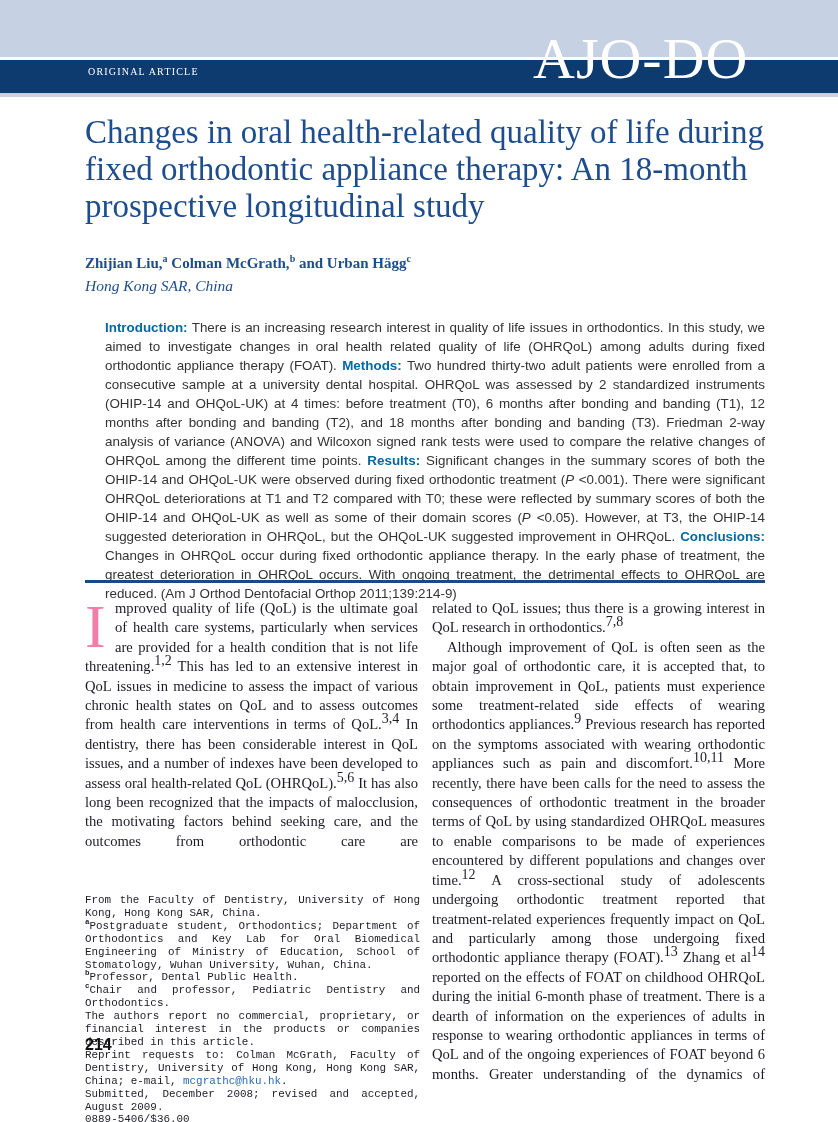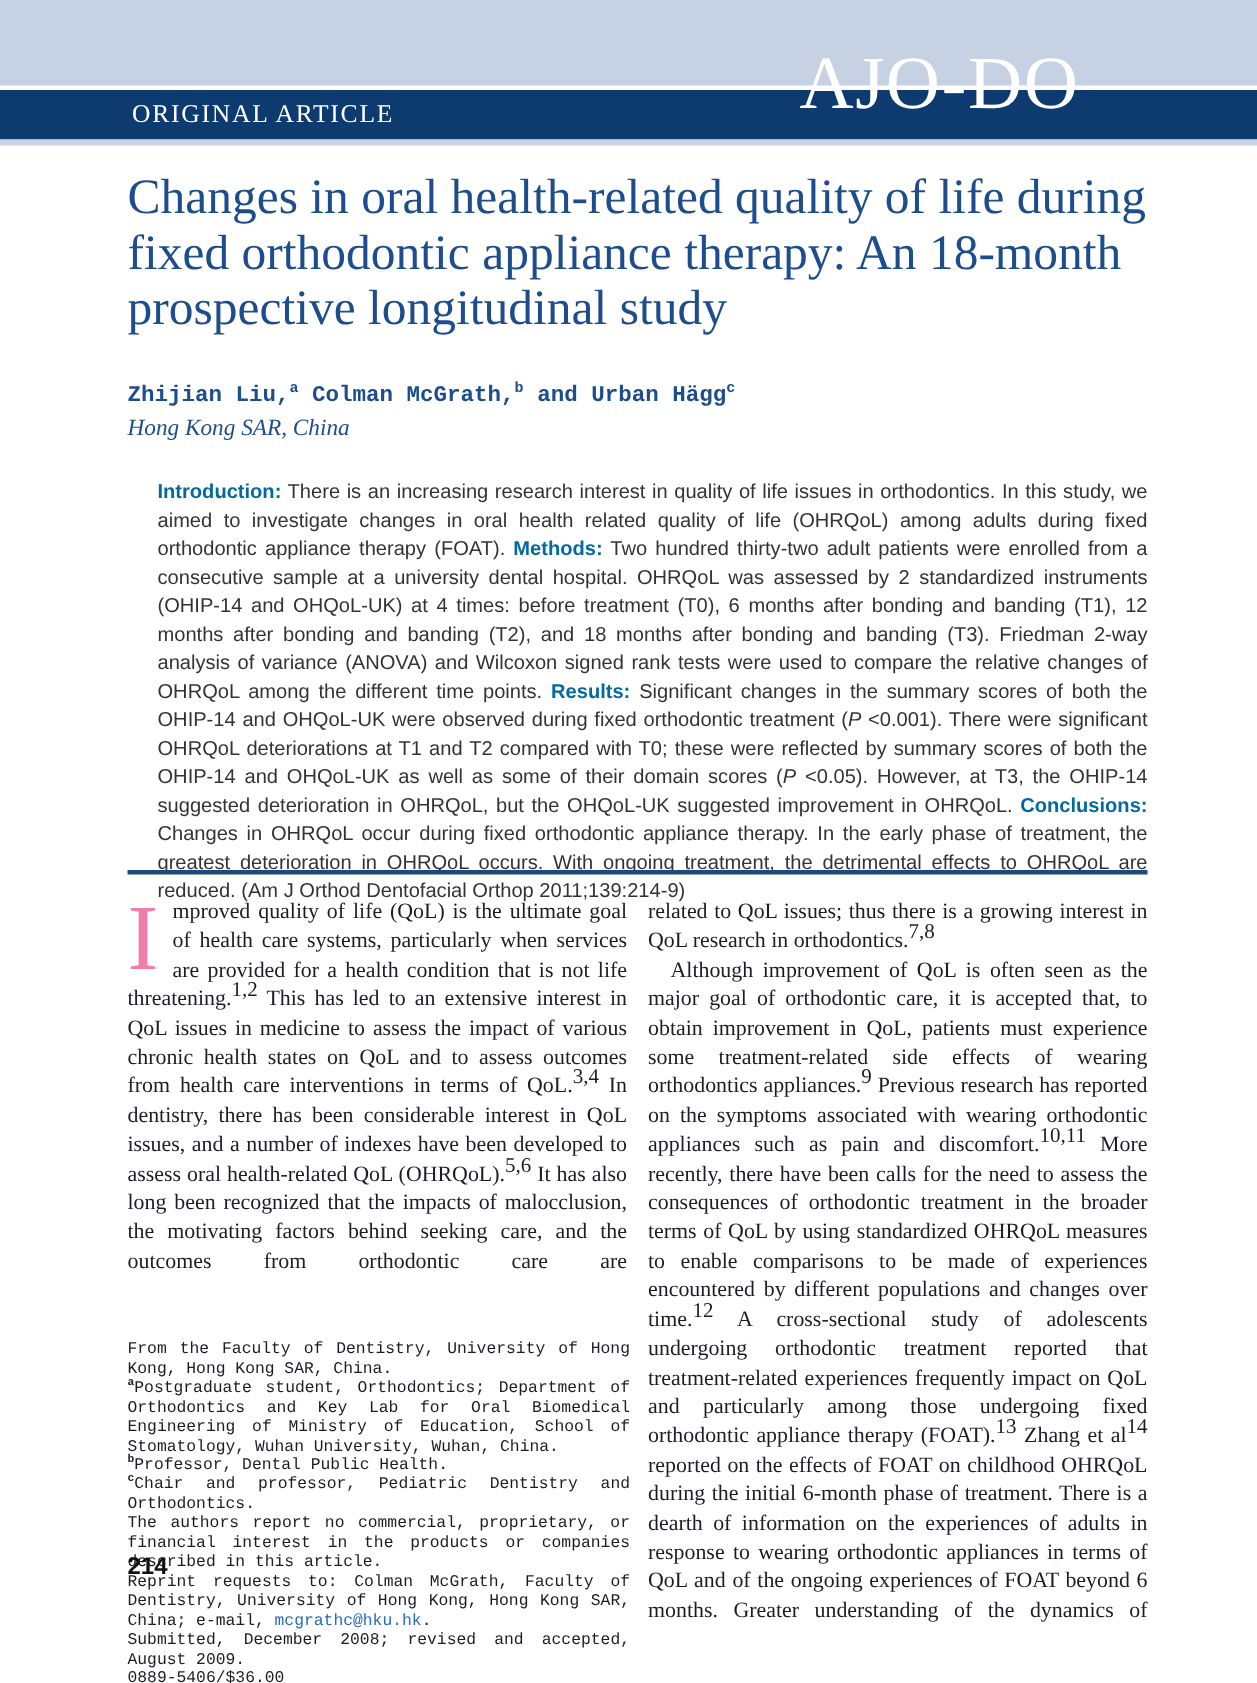--- a/index.html
+++ b/index.html
@@ -23,42 +23,42 @@
     position: absolute; top: 60px; left: 0; width: 838px; height: 33px;
     background: #0d3b70;
   }
   .band-thin {
     position: absolute; top: 93px; left: 0; width: 838px; height: 4px;
     background: #c6d1e3;
   }
   .kicker {
     position: absolute; top: 66px; left: 88px;
     font-family: "Liberation Serif", serif;
-    font-size: 17px; letter-spacing: 1.2px;
+    font-size: 10px; letter-spacing: 1.2px;
     color: #ffffff; white-space: nowrap;
   }
   .journal-logo {
     position: absolute; top: 30px; left: 533px;
     font-family: "Liberation Serif", serif;
-    font-size: 50px; line-height: 1; font-weight: 400;
+    font-size: 58px; line-height: 1; font-weight: 400;
     letter-spacing: 1px;
     color: #ffffff; white-space: nowrap;
     z-index: 3;
   }
 
   
   .title {
     position: absolute; top: 114px; left: 85px; width: 690px;
     font-family: "Liberation Serif", serif;
     font-size: 33px; line-height: 37px; font-weight: 400;
     color: #1d4d8c;
   }
   .authors {
     position: absolute; top: 255px; left: 85px; width: 680px;
-    font-family: Liberation Mono, monospace;
+    font-family: Liberation Serif, serif;
     font-size: 15px; font-weight: bold;
     color: #1d4d8c;
   }
   .authors sup { font-size: 10px; vertical-align: super; line-height: 0; }
   .affiliation {
     position: absolute; top: 277px; left: 85px; width: 680px;
     font-family: "Liberation Serif", serif;
     font-style: italic; font-size: 15.5px;
     color: #1d4d8c;
   }

